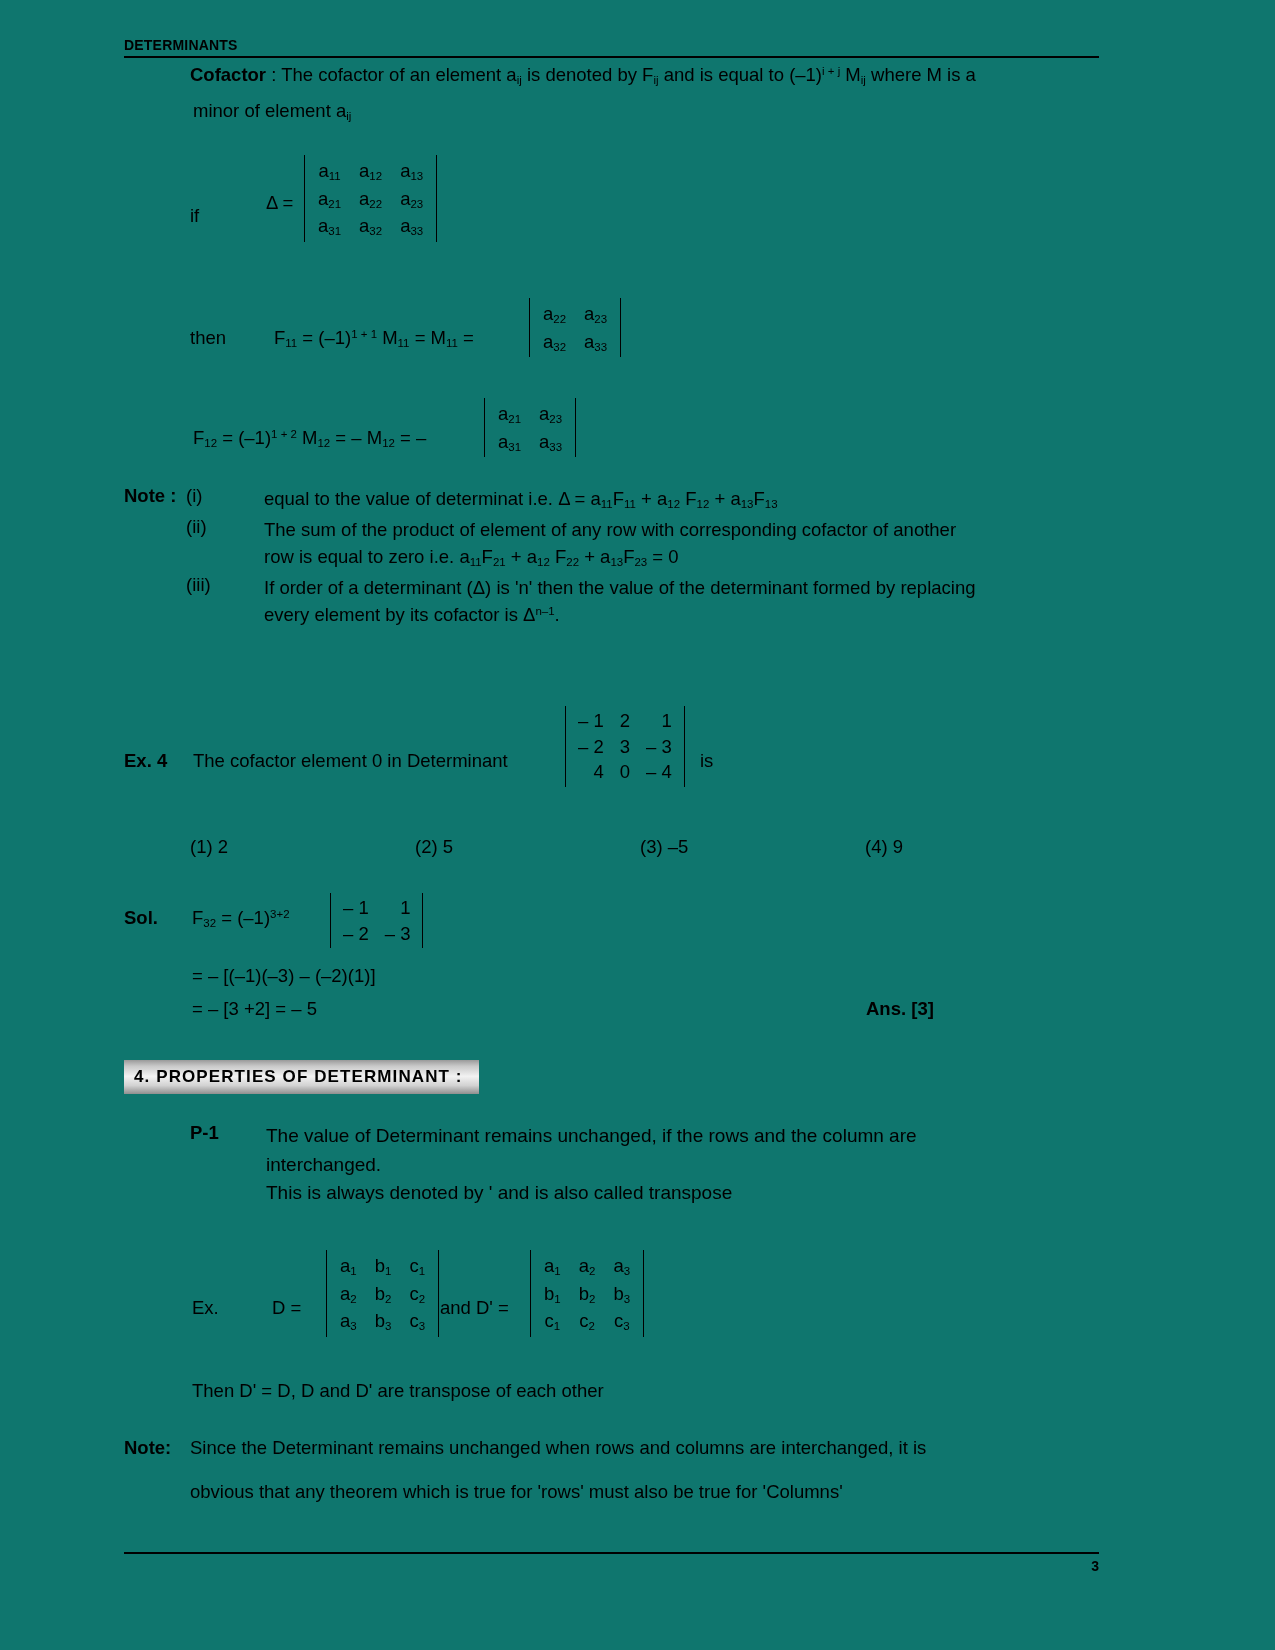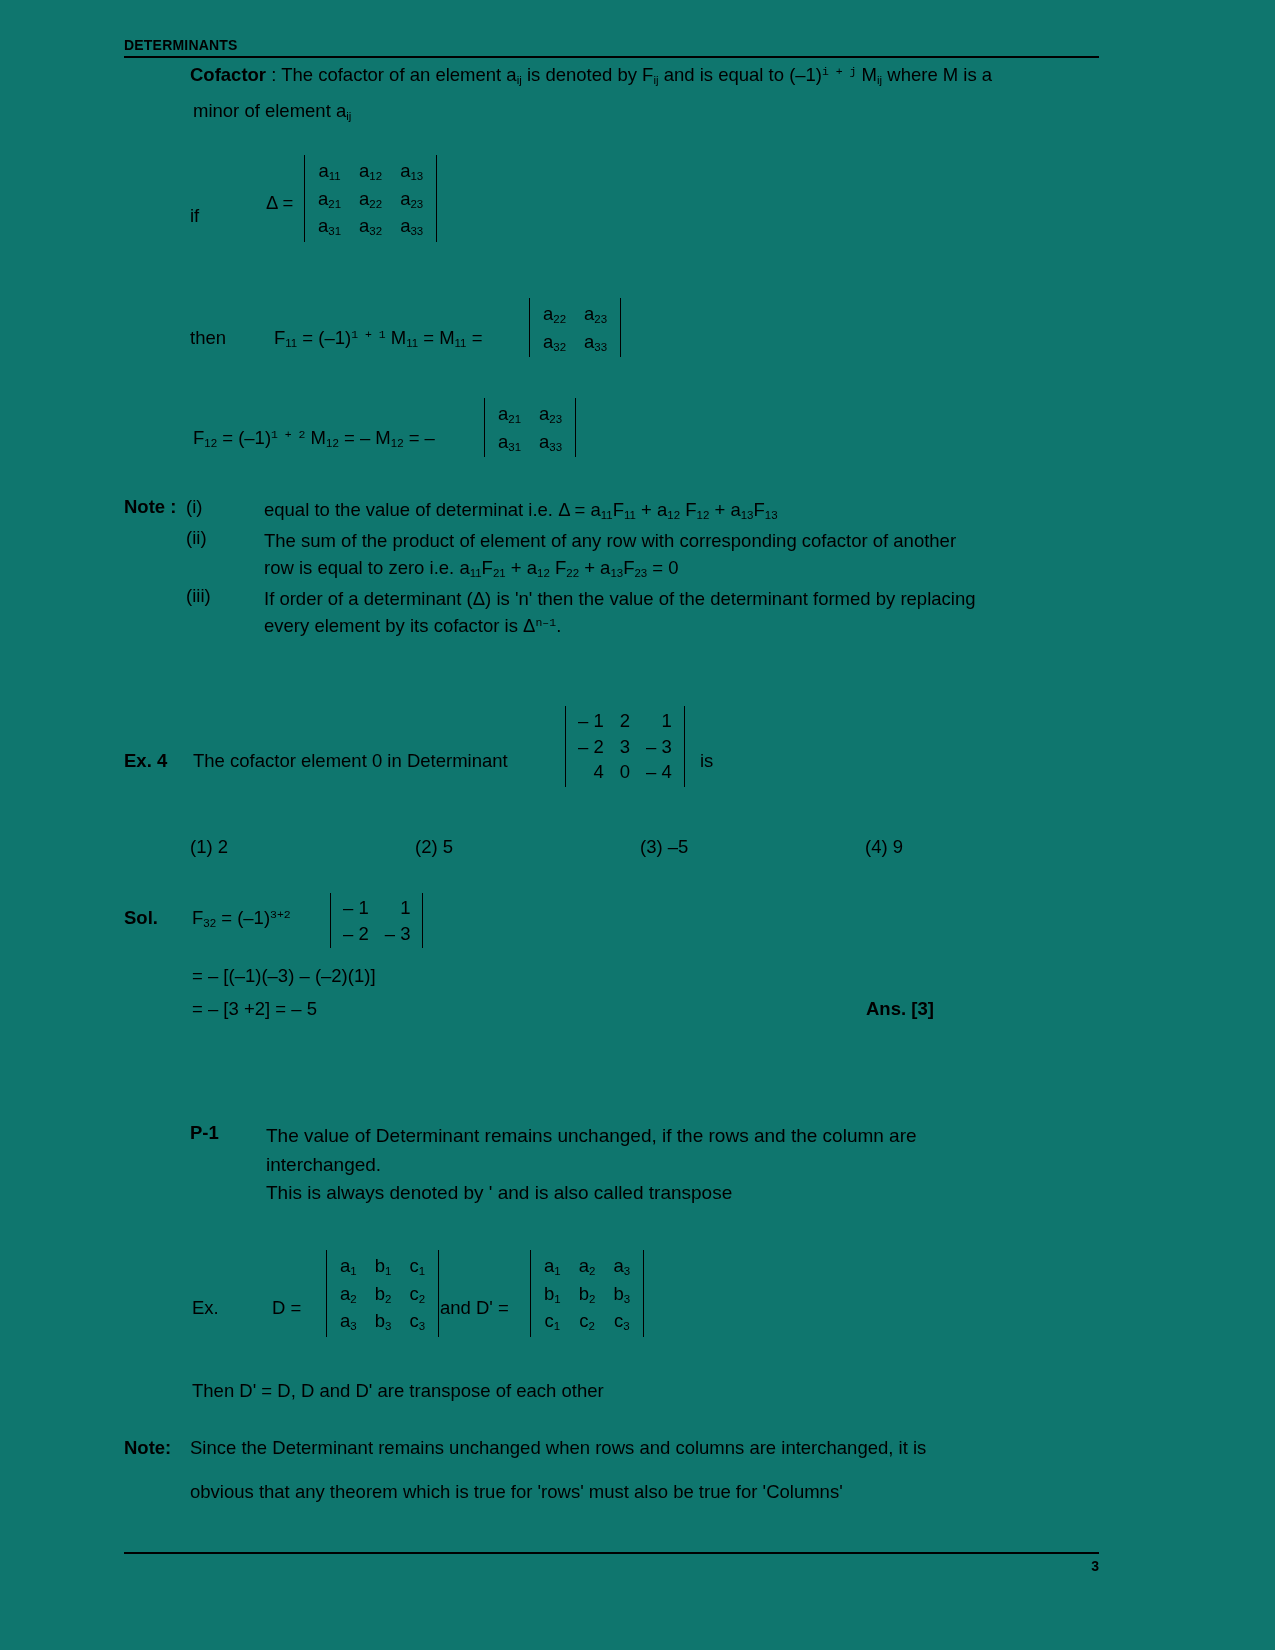--- a/index.html
+++ b/index.html
@@ -67,21 +67,20 @@
 
   sub {
     font-size: 0.62em;
     vertical-align: -0.28em;
     line-height: 0;
   }
   sup {
     font-size: 0.62em;
     vertical-align: 0.52em;
     line-height: 0;
-    font-family: Liberation Mono, monospace;
   }
 
   
   .blk { position: absolute; }
 
   
   .det {
     display: inline-block;
     vertical-align: middle;
     border-left: 1.6px solid #000;
@@ -224,21 +223,21 @@
         </tr>
         <tr>
           <td><span>a</span><sub>31</sub></td>
           <td><span>a</span><sub>33</sub></td>
         </tr>
       </tbody>
         </table>
     </span>
   </div>
 
-  <div class="blk" style="left:124px; top:496px; width:975px;">
+  <div class="blk" style="left:124px; top:485px; width:975px;">
 
     <div class="note-row">
       <div class="note-lbl-note">Note :</div>
       <div class="note-rom">(i)</div>
       <div class="note-body">
         <div><span>equal to the value of determinat i.e.  Δ = a</span><sub>11</sub>F<sub>11</sub> + a<sub>12</sub> F<sub>12</sub> + a<sub>13</sub>F<sub>13</sub></div>
       </div>
     </div>
 
     <div class="note-row" style="margin-top:4px;">
@@ -313,20 +312,23 @@
         </tr>
       </tbody>
         </table>
     </span>
   </div>
 
   <div class="blk body-text" style="left:192px; top:963px;">= – [(–1)(–3) – (–2)(1)]</div>
   <div class="blk body-text" style="left:192px; top:996px;">= – [3 +2] = – 5</div>
   <div class="blk body-text bold" style="left:866px; top:996px;">Ans. [3]</div>
 
+  <div class="blk" style="left:124px; top:1060px;">
+    <span class="banner">4.  PROPERTIES  OF  DETERMINANT  :</span>
+  </div>
 
   <div class="blk p-row" style="left:124px; top:1122px; width:975px;">
     <div style="width:66px;flex:0 0 66px;"></div>
     <div class="p-lbl">P-1</div>
     <div class="p-body">
       <div>The value of Determinant remains unchanged, if the rows and the column are</div>
       <div>interchanged.</div>
       <div>This is always denoted by ' and is also called transpose</div>
     </div>
   </div>

